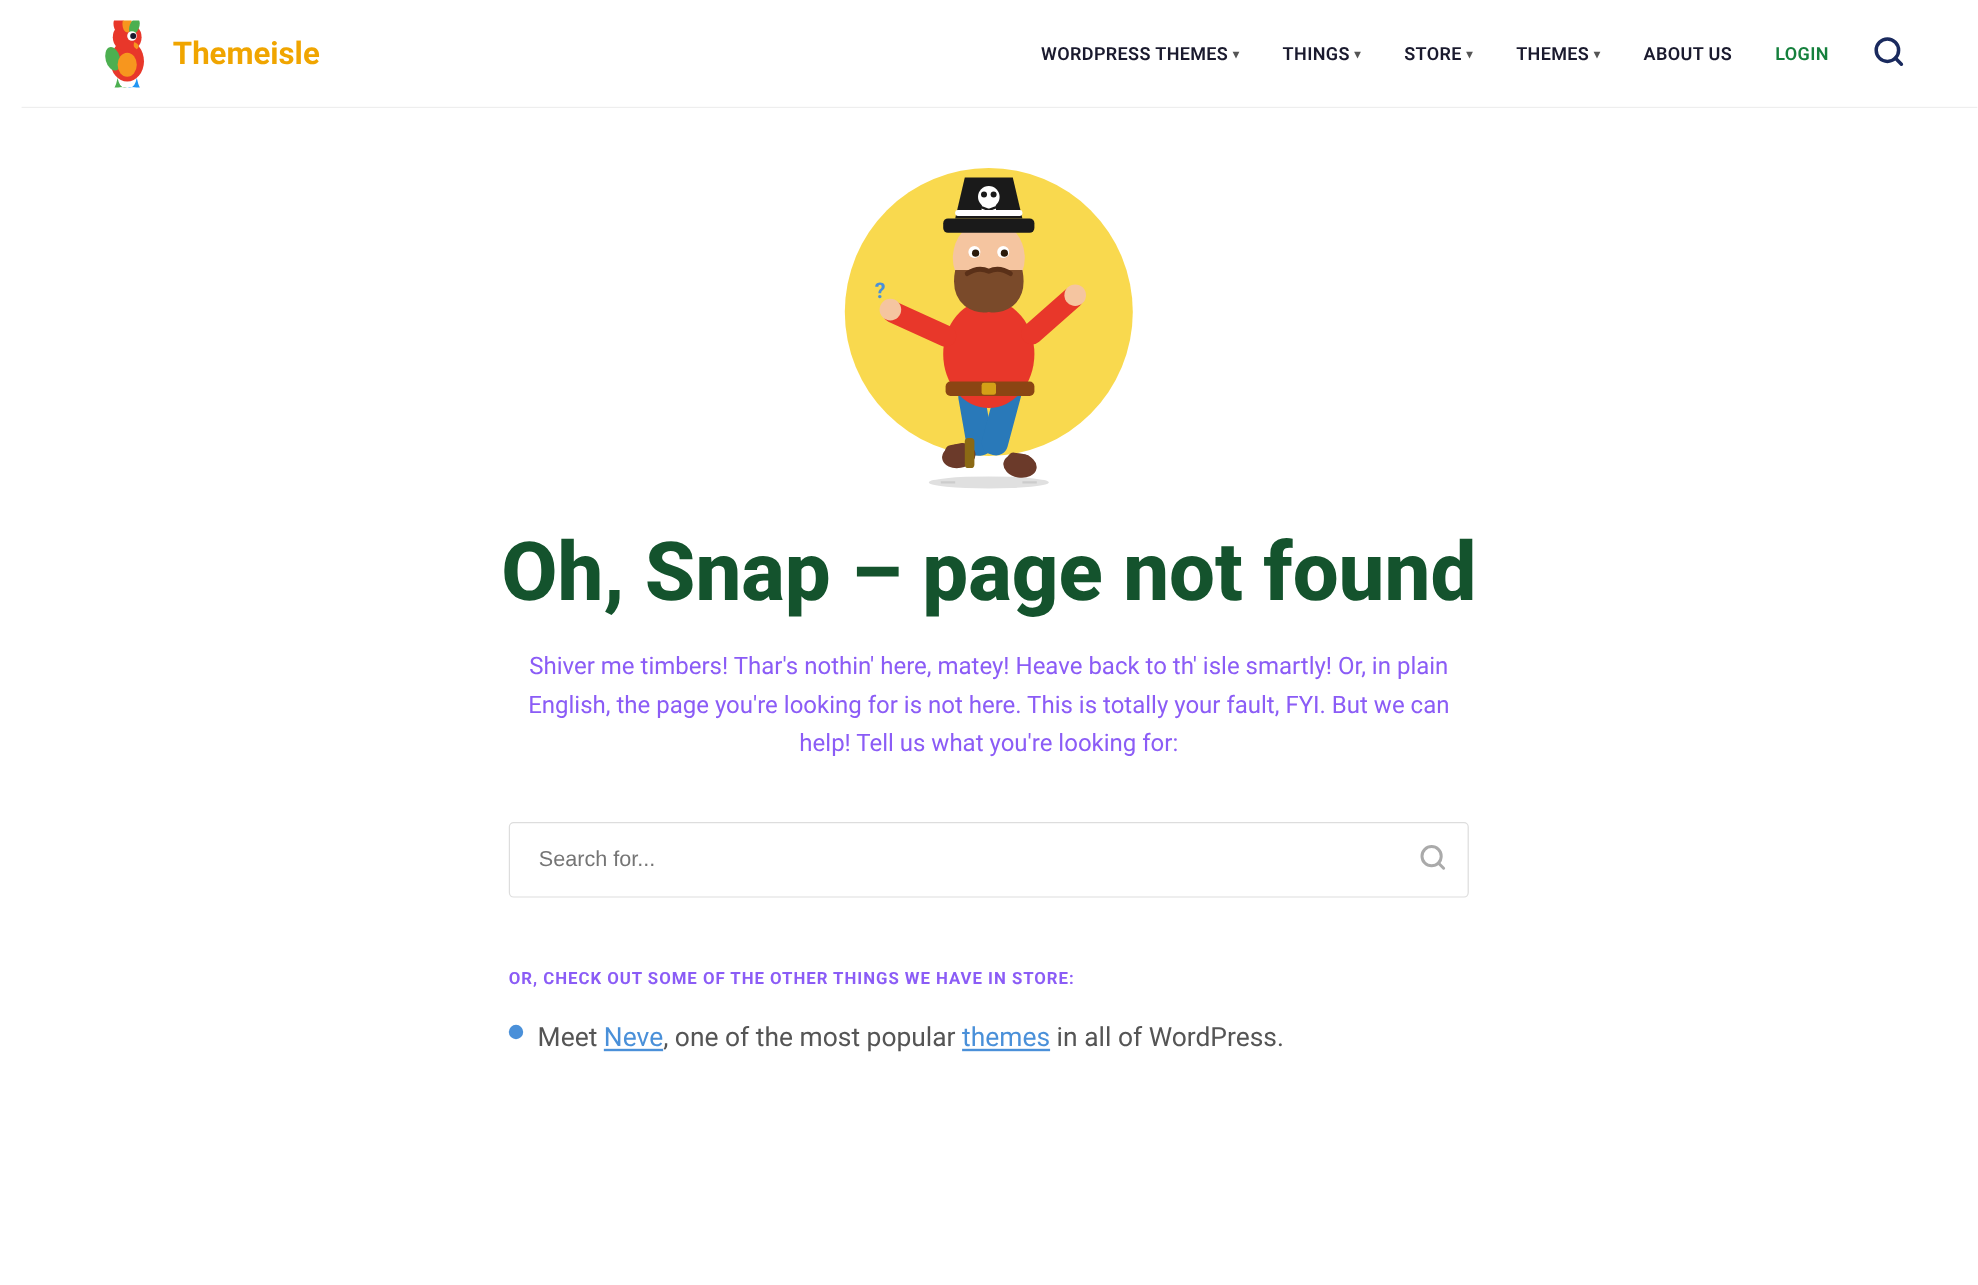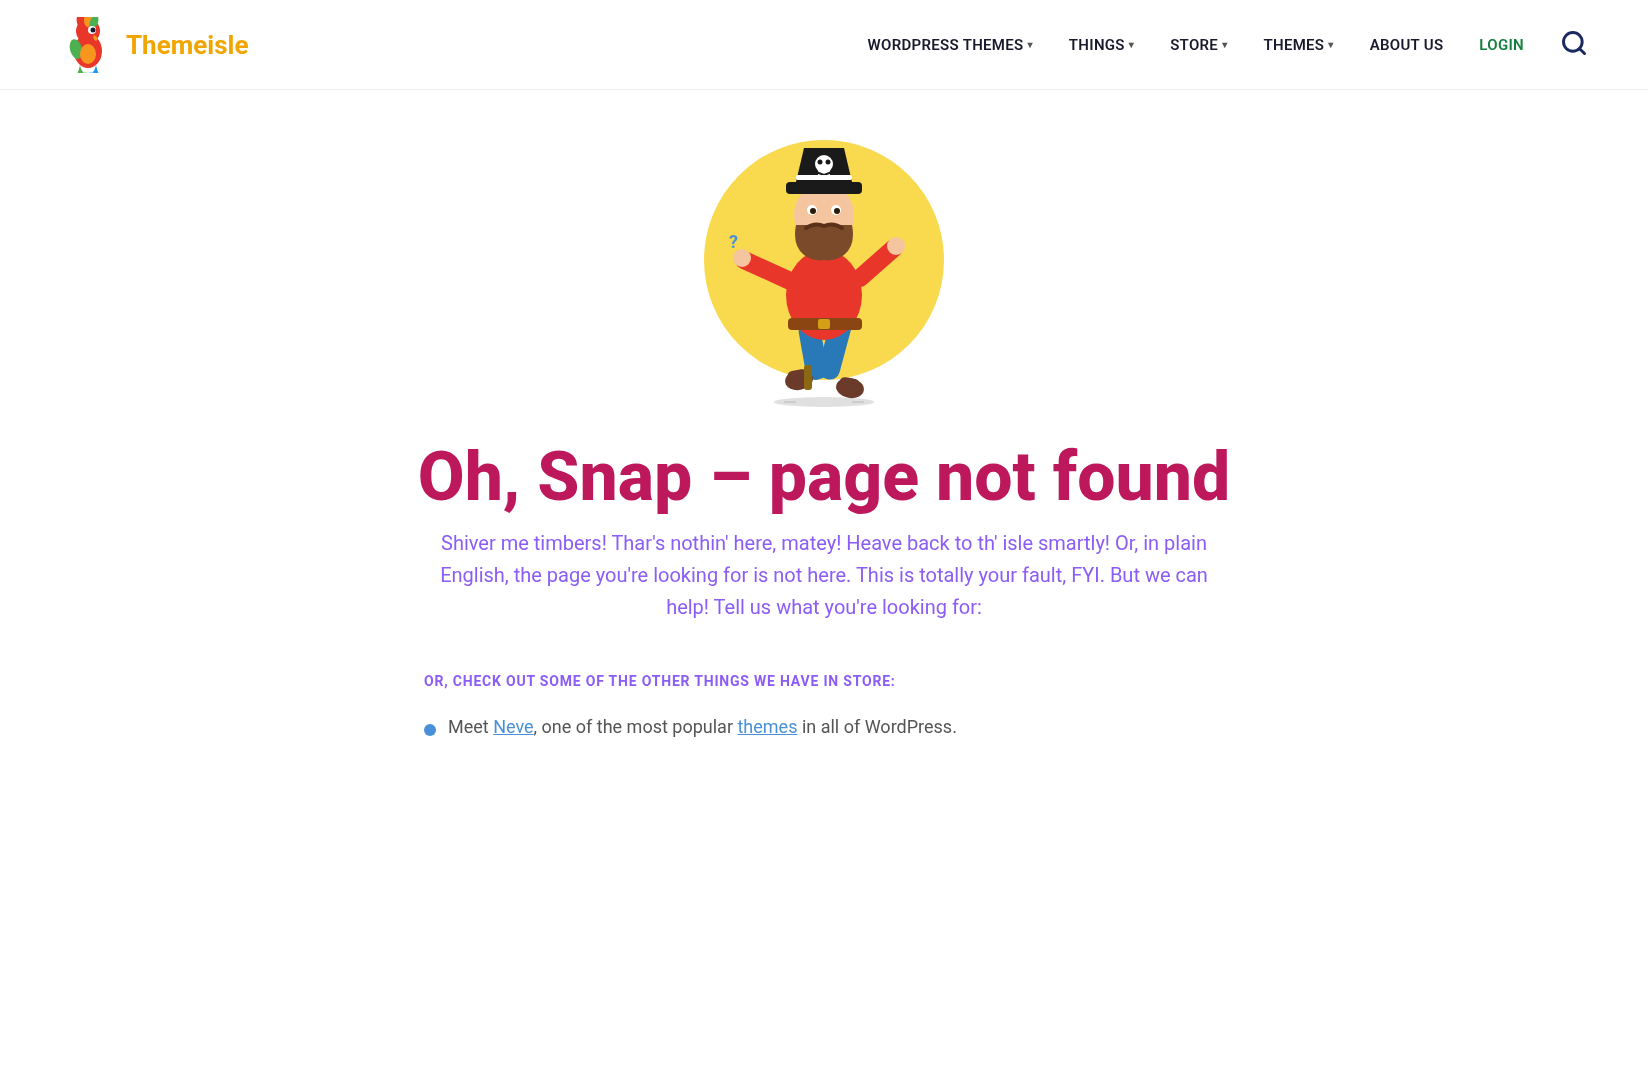--- a/index.html
+++ b/index.html
@@ -17,20 +17,21 @@
     }
 
     
     header {
       display: flex;
       align-items: center;
       justify-content: space-between;
       padding: 0 60px;
       height: 90px;
       border-bottom: 1px solid #eee;
+      margin-left: 18px;
     }
 
     .logo-area {
       display: flex;
       align-items: center;
       gap: 10px;
       text-decoration: none;
     }
 
     .logo-parrot {
@@ -122,24 +123,24 @@
       left: 50%;
       transform: translateX(-50%);
       width: 200px;
       height: 270px;
     }
 
     
     .error-heading {
       font-size: 68px;
       font-weight: 800;
-      color: #be185d;
+      color: #14532d;
       text-align: center;
       line-height: 1.1;
-      margin-bottom: 12px;
+      margin-bottom: 24px;
       max-width: 900px;
     }
 
     .error-description {
       font-size: 20px;
       color: #8b5cf6;
       text-align: center;
       max-width: 800px;
       line-height: 1.6;
       margin-bottom: 50px;
@@ -187,23 +188,23 @@
     .more-info-label {
       font-size: 14px;
       font-weight: 700;
       color: #8b5cf6;
       letter-spacing: 0.8px;
       margin-bottom: 24px;
     }
 
     .bullet-item {
       display: flex;
-      align-items: center;
+      align-items: flex-start;
       gap: 12px;
-      font-size: 18px;
+      font-size: 22px;
       color: #555;
       line-height: 1.6;
     }
 
     .bullet-dot {
       width: 12px;
       height: 12px;
       background: #4a90d9;
       border-radius: 50%;
       margin-top: 6px;
@@ -344,20 +345,29 @@
       <rect x="72" y="35" width="56" height="5" rx="2" fill="white"></rect>
 
       <rect x="80" y="225" width="8" height="25" rx="3" fill="#8b6914"></rect>
     </svg>
   </div>
 
   <h1 class="error-heading">Oh, Snap – page not found</h1>
 
   <p class="error-description">Shiver me timbers! Thar's nothin' here, matey! Heave back to th' isle smartly! Or, in plain English, the page you're looking for is not here. This is totally your fault, FYI. But we can help! Tell us what you're looking for:</p>
 
+  <div class="search-bar-container">
+    <input type="text" placeholder="Search for..." style="">
+    <button class="search-btn">
+      <svg viewBox="0 0 24 24" fill="none" stroke="#aaa" stroke-width="2.5" stroke-linecap="round" stroke-linejoin="round">
+        <circle cx="11" cy="11" r="8"></circle>
+        <line x1="21" y1="21" x2="16.65" y2="16.65"></line>
+      </svg>
+    </button>
+  </div>
 
   <div class="more-info-section">
     <p class="more-info-label">OR, CHECK OUT SOME OF THE OTHER THINGS WE HAVE IN STORE:</p>
     <div class="bullet-item">
       <div class="bullet-dot"></div>
       <span>
         <span>Meet </span><a class="link-text" href="#">Neve</a><span>, one of the most popular </span><a class="link-text" href="#">themes</a><span> in all of WordPress.</span>
       </span>
     </div>
   </div>

